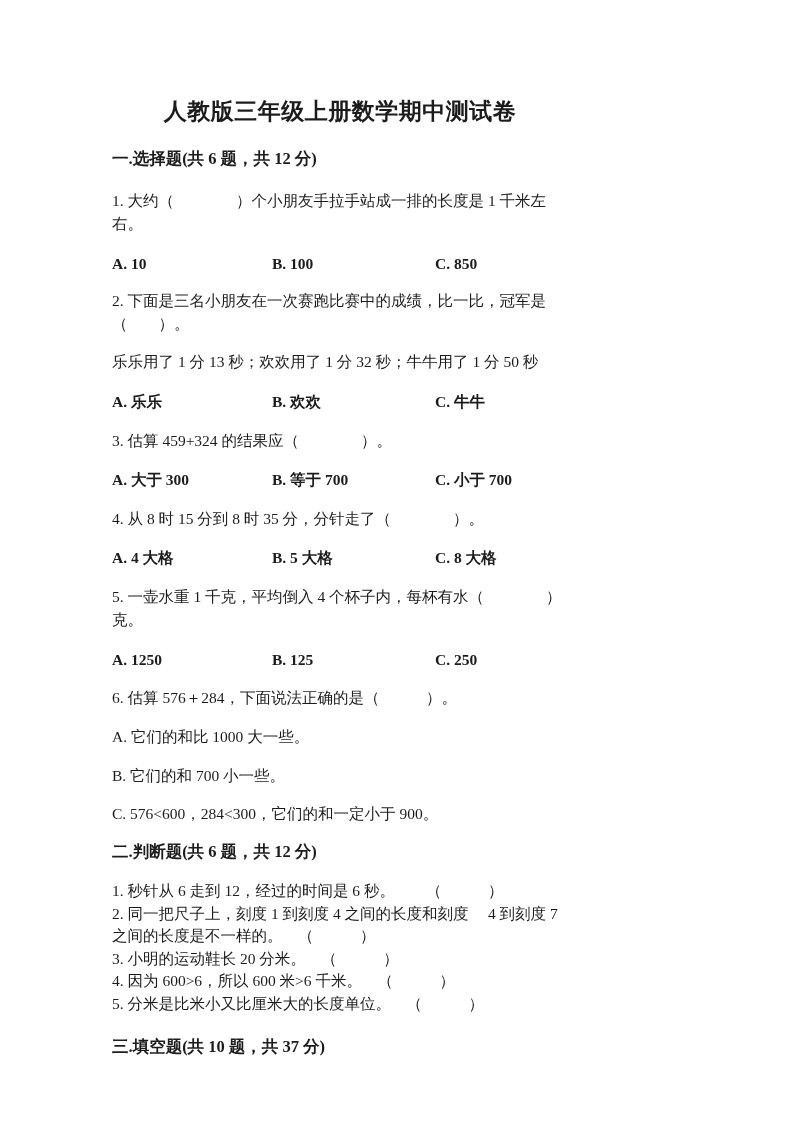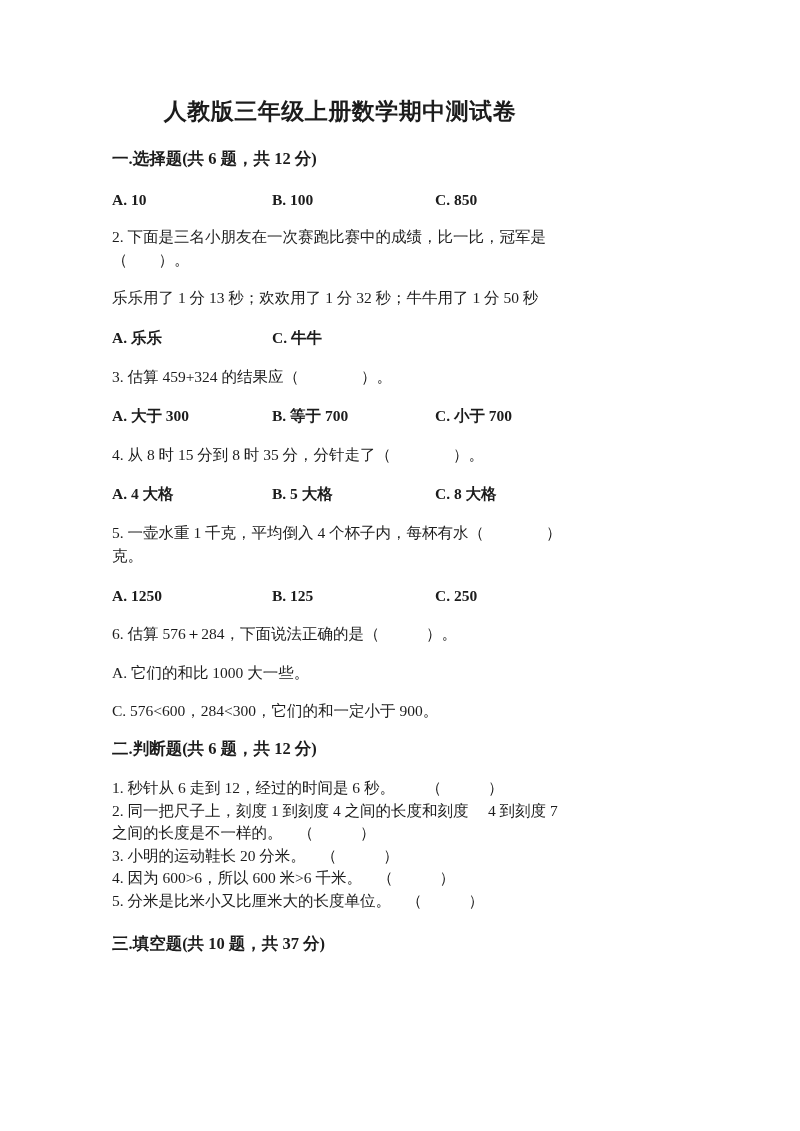--- a/index.html
+++ b/index.html
@@ -52,30 +52,32 @@
 </style>
 </head>
 <body>
 
 <div class="page">
 
   <h1 class="title">人教版三年级上册数学期中测试卷</h1>
 
   <div class="heading">一.选择题(共 6 题，共 12 分)</div>
 
+  <p class="line mt18">1. 大约（　　　　）个小朋友手拉手站成一排的长度是 1 千米左右。</p>
   <div class="opts mt17">
     <span>A. 10</span>
     <span>B. 100</span>
     <span>C. 850</span>
   </div>
 
   <p class="line mt0">2. 下面是三名小朋友在一次赛跑比赛中的成绩，比一比，冠军是（　　）。</p>
   <p class="line mt15">乐乐用了 1 分 13 秒；欢欢用了 1 分 32 秒；牛牛用了 1 分 50 秒</p>
   <div class="opts mt17">
     <span>A. 乐乐</span>
+    <span>B. 欢欢</span>
     <span>C. 牛牛</span>
   </div>
 
   <p class="line mt16">3. 估算 459+324 的结果应（　　　　）。</p>
   <div class="opts mt16">
     <span>A. 大于 300</span>
     <span>B. 等于 700</span>
     <span>C. 小于 700</span>
   </div>
 
@@ -88,20 +90,21 @@
 
   <p class="line mt16">5. 一壶水重 1 千克，平均倒入 4 个杯子内，每杯有水（　　　　）克。</p>
   <div class="opts mt17">
     <span>A. 1250</span>
     <span>B. 125</span>
     <span>C. 250</span>
   </div>
 
   <p class="line mt15">6. 估算 576＋284，下面说法正确的是（　　　）。</p>
   <p class="line mt16">A. 它们的和比 1000 大一些。</p>
+  <p class="line mt16">B. 它们的和 700 小一些。</p>
   <p class="line mt15">C. 576&lt;600，284&lt;300，它们的和一定小于 900。</p>
 
   <div class="heading mt15">二.判断题(共 6 题，共 12 分)</div>
 
   <div class="judge-items mt16">
     <div class="jline">1. 秒针从 6 走到 12，经过的时间是 6 秒。　　（　　　）</div>
     <div class="jline">2. 同一把尺子上，刻度 1 到刻度 4 之间的长度和刻度　 4 到刻度 7 之间的长度是不一样的。　（　　　）</div>
     <div class="jline">3. 小明的运动鞋长 20 分米。　（　　　）</div>
     <div class="jline">4. 因为 600&gt;6，所以 600 米&gt;6 千米。　（　　　）</div>
     <div class="jline">5. 分米是比米小又比厘米大的长度单位。　（　　　）</div>

